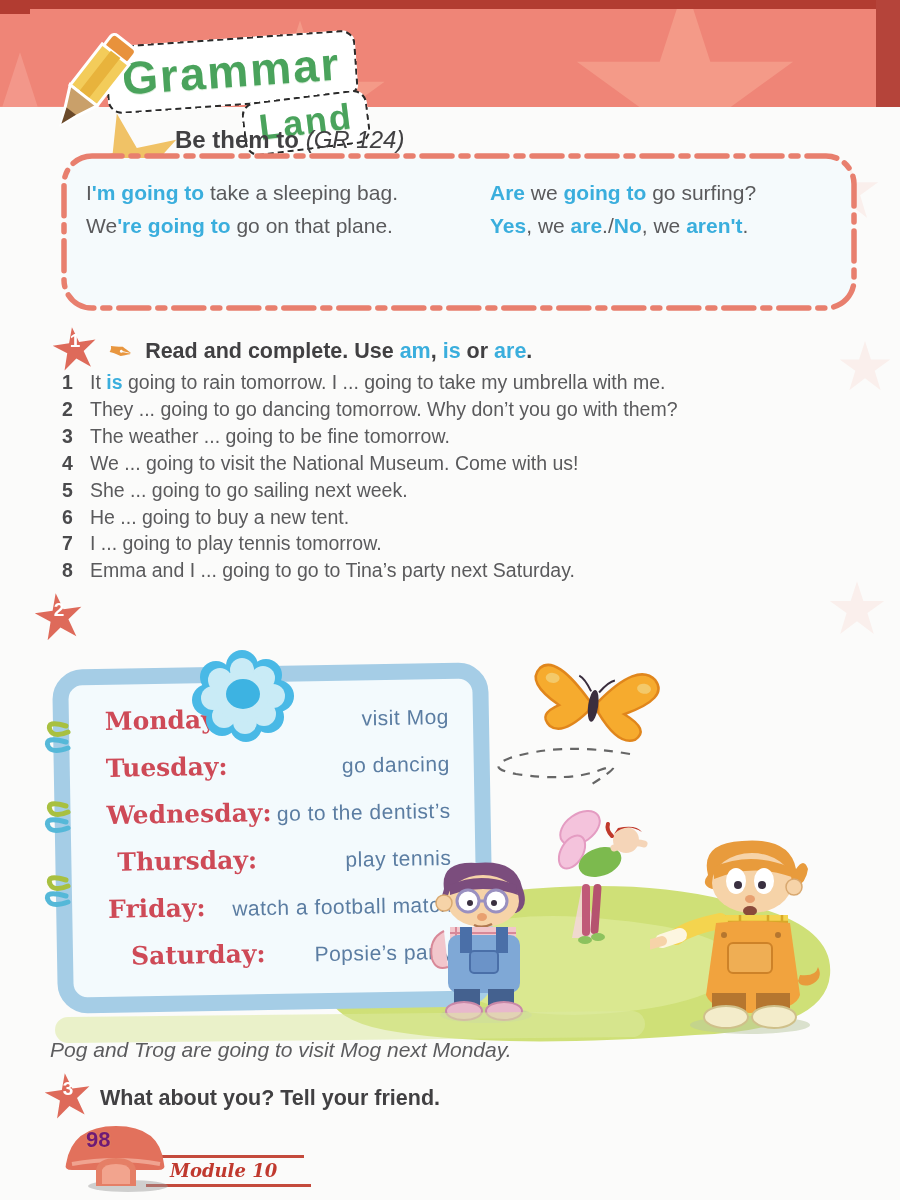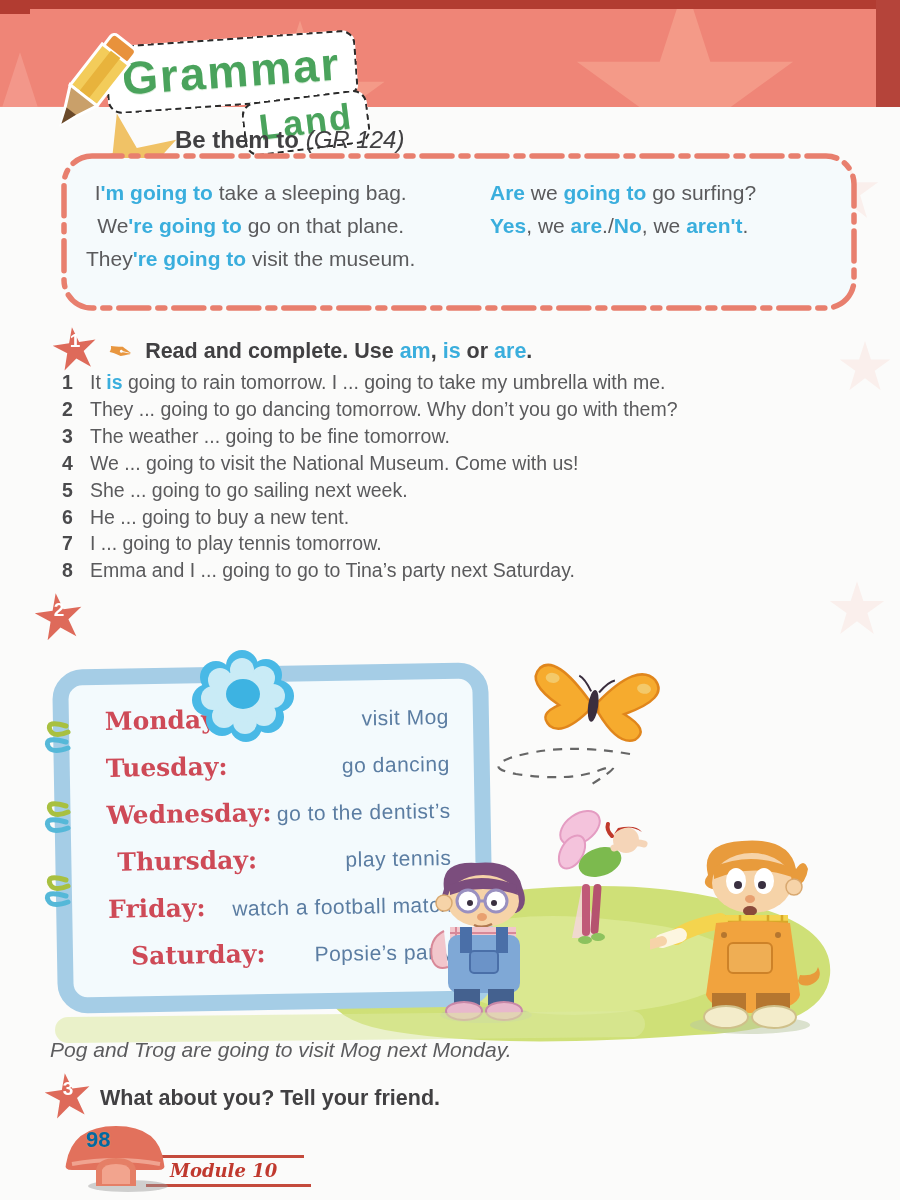--- a/index.html
+++ b/index.html
@@ -32,21 +32,21 @@
 
   .section-title { position:absolute; left:175px; top:126px; font-size:24px; color:#414042; }
   .section-title b { font-weight:bold; }
   .section-title i { font-style:italic; font-weight:normal; }
 
   
   .gbox { position:absolute; left:60px; top:152px; width:798px; height:160px; }
   .gbox .fill { position:absolute; inset:6px; background:#f5fafc; border-radius:24px; }
   .gbox svg.border { position:absolute; inset:0; }
   .gcol { position:absolute; top:24px; font-size:21px; line-height:33px; color:#5a5a5c; }
-  .gcol.l { left:26px;text-align:center; }
+  .gcol.l { left:26px; }
   .gcol.r { left:430px; }
   .hl { color:#3aaedd; font-weight:bold; }
 
   
   .ex-head { position:absolute; display:flex; align-items:center; color:#414042; }
   .star-badge { position:relative; flex:0 0 auto; }
   .star-badge .num { position:absolute; left:0; top:4px; width:100%; text-align:center;
                      color:#fff; font-weight:bold; font-size:19px; }
   .ex-title { font-weight:bold; font-size:21.5px; }
   .pen { font-size:30px; color:#e8963f; transform:rotate(12deg); margin:0 12px 0 10px; }
@@ -72,21 +72,21 @@
   .illus { position:absolute; pointer-events:none; }
 
   
   .example { position:absolute; left:50px; top:1038px; font-style:italic; font-size:21px; color:#5c5c5e; }
   .smear { position:absolute; left:55px; top:1014px; width:590px; height:26px;
            background:#dce9a0; opacity:.55; border-radius:14px; transform:rotate(-.6deg); }
 
   
   .mushroom { position:absolute; left:58px; top:1120px; }
   .pageno { position:absolute; left:86px; top:1127px; font-size:22px; font-weight:bold;
-            color:#0369a1; text-shadow:0 0 2px #d96; }
+            color:#701a75; text-shadow:0 0 2px #d96; }
   .mod-line { position:absolute; height:3px; background:#c44a3c; }
   .mod-label { position:absolute; left:170px; top:1160px; font-family:"DejaVu Serif", serif;
                font-weight:bold; font-style:italic; font-size:18px; color:#c0392e; }
 </style>
 </head>
 <body>
 
 <div class="page">
 
   <div class="band">
@@ -137,21 +137,20 @@
   </div>
 
   <div class="gbox">
     <div class="fill"></div>
     <svg class="border" width="798" height="160" viewBox="0 0 798 160">
       <rect x="4" y="4" width="790" height="152" rx="28" fill="none" stroke="#e87f6e" stroke-width="5.5" stroke-dasharray="30 9 7 9" stroke-linecap="round"></rect>
     </svg>
     <div class="gcol l">
       <div><span>I</span><span class="hl">'m going to</span><span> take a sleeping bag.</span></div>
       <div><span>We</span><span class="hl">'re going to</span><span> go on that plane.</span></div>
-      <div><span>They</span><span class="hl">'re going to</span><span> visit the museum.</span></div>
     </div>
     <div class="gcol r">
       <div><span class="hl">Are</span><span> we </span><span class="hl">going to</span><span> go surfing?</span></div>
       <div><span class="hl">Yes</span><span>, we </span><span class="hl">are</span><span>./</span><span class="hl">No</span><span>, we </span><span class="hl">aren't</span><span>.</span></div>
     </div>
   </div>
 
   <div class="ex-head" style="left:52px;top:326px;">
     <span class="star-badge">
       <svg width="46" height="46" viewBox="0 0 100 100">

